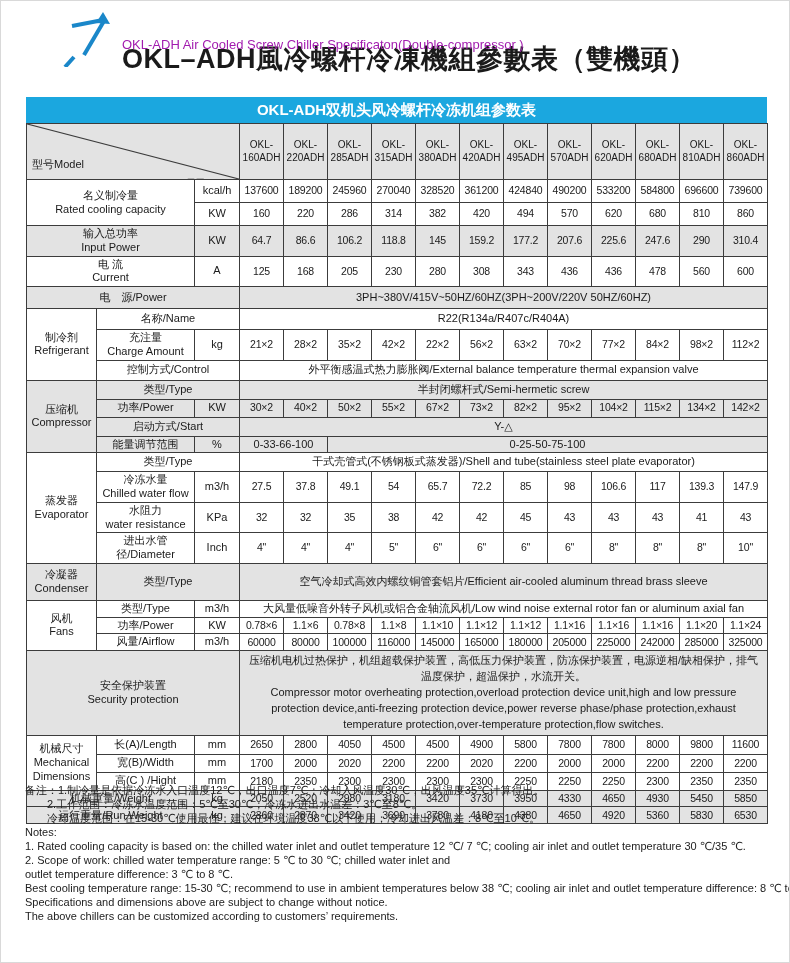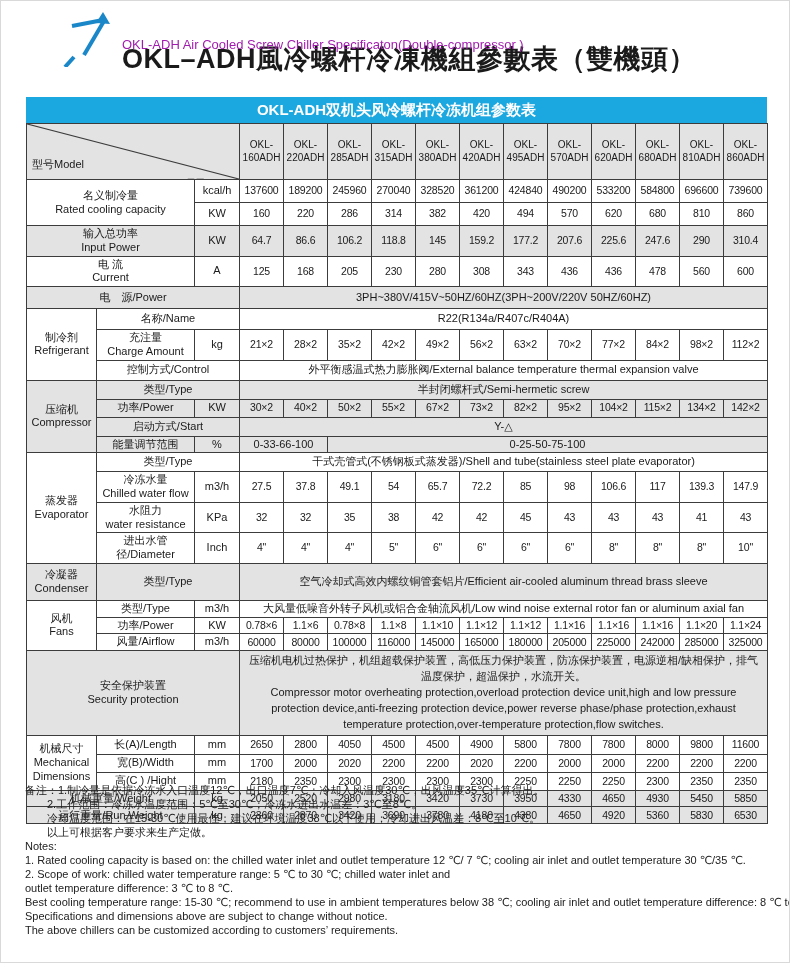--- a/index.html
+++ b/index.html
@@ -190,21 +190,21 @@
       <td colspan="12">R22(R134a/R407c/R404A)</td>
     </tr>
     <tr class="h22">
       <td class="lbl">充注量
 Charge Amount</td>
       <td>kg</td>
       <td class="num">21×2</td>
           <td class="num">28×2</td>
           <td class="num">35×2</td>
           <td class="num">42×2</td>
-          <td class="num">49×2</td>
+          <td class="num">22×2</td>
           <td class="num">56×2</td>
           <td class="num">63×2</td>
           <td class="num">70×2</td>
           <td class="num">77×2</td>
           <td class="num">84×2</td>
           <td class="num">98×2</td>
           <td class="num">112×2</td>
     </tr>
     <tr class="h20">
       <td class="lbl" colspan="2">控制方式/Control</td>
@@ -442,21 +442,20 @@
           <td class="num">6530</td>
     </tr>
   </tbody>
     </table>
 </div>
 
 <div class="notes">
   <div>备注：1.制冷量是依据冷冻水入口温度12℃，出口温度7℃；冷却入风温度30℃，出风温度35℃计算得出。</div>
   <div class="ind">2.工作范围：冷冻水温度范围：5℃至30℃；冷冻水进出水温差：3℃至8℃。</div>
   <div class="ind">冷却温度范围：在15-30℃使用最佳；建议在环境温度38℃以下使用；冷却进出风温差：8℃至10℃。</div>
-  <div class="ind">以上可根据客户要求来生产定做。</div>
   <div>Notes:</div>
   <div>1. Rated cooling capacity is based on: the chilled water inlet and outlet temperature 12 ℃/ 7 ℃; cooling air inlet and outlet temperature 30 ℃/35 ℃.</div>
   <div>2. Scope of work: chilled water temperature range: 5 ℃ to 30 ℃; chilled water inlet and</div>
   <div>outlet temperature difference: 3 ℃ to 8 ℃.</div>
   <div>Best cooling temperature range: 15-30 ℃; recommend to use in ambient temperatures below 38 ℃; cooling air inlet and outlet temperature difference: 8 ℃ to 10 ℃.</div>
   <div>Specifications and dimensions above are subject to change without notice.</div>
   <div> The above chillers can be customized according to customers’  requirements.</div>
 </div>
 
 </body></html>

